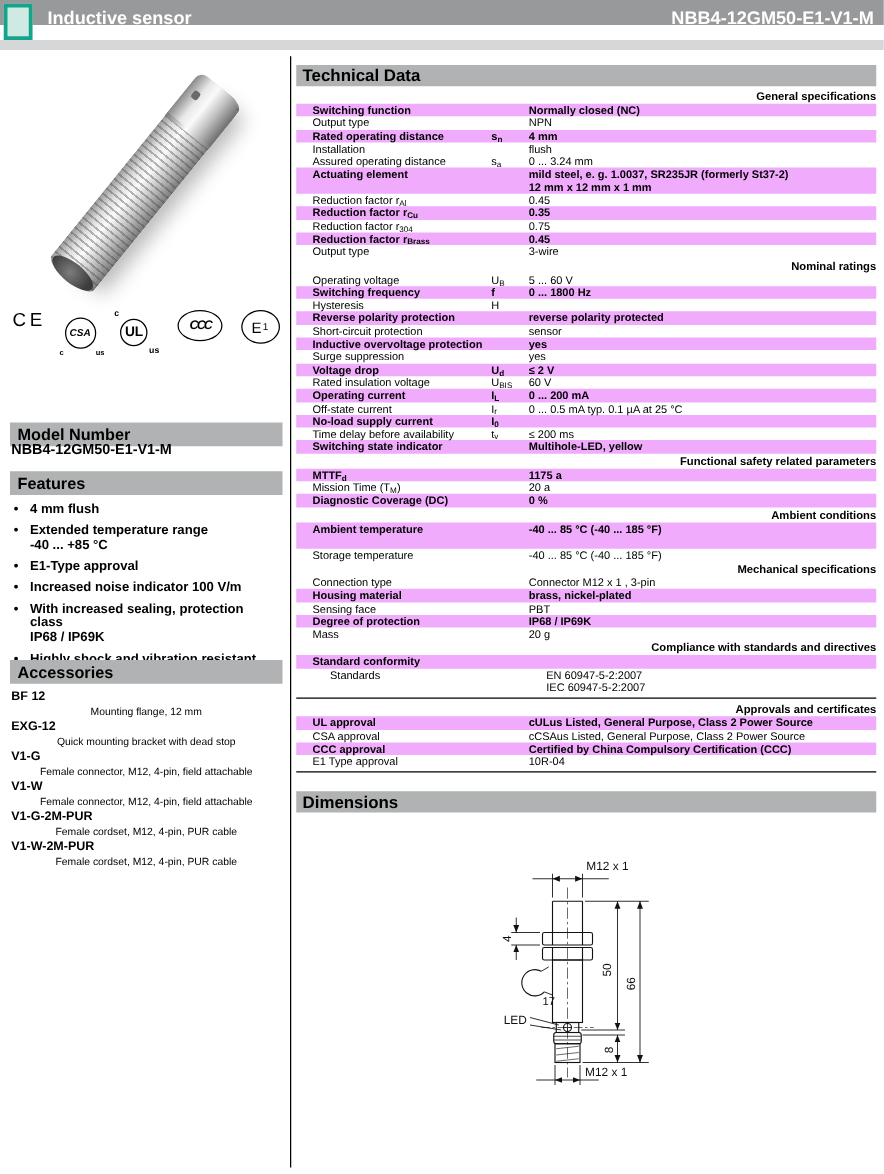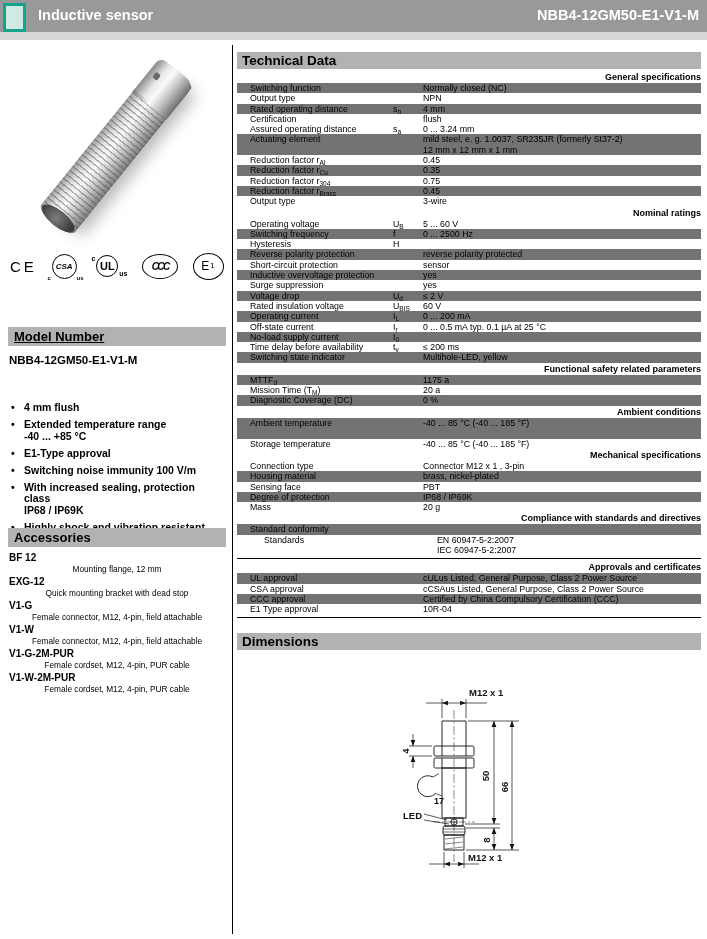--- a/index.html
+++ b/index.html
@@ -2,21 +2,21 @@
 <html><head>
 <meta charset="utf-8">
 <style>
   html,body{margin:0;padding:0;}
   body{
     width:707px;height:939px;position:relative;background:#ffffff;
     font-family:"Liberation Sans","DejaVu Sans",sans-serif;color:#000;
     overflow:hidden;
   }
   
-  .hdr{position:absolute;left:0;top:0;width:707px;height:40px;background:#97999b;}
+  .hdr{position:absolute;left:0;top:0;width:707px;height:20px;background:#97999b;}
   .hdr-icon{position:absolute;left:3px;top:3px;width:17px;height:23px;background:#cfeae2;border:3px solid #16a38b;}
   .hdr-title{position:absolute;left:38px;top:7px;font-size:14.5px;font-weight:bold;color:#fff;}
   .hdr-part{position:absolute;right:8px;top:7px;font-size:14.5px;font-weight:bold;color:#fff;}
   .substrip{position:absolute;left:0;top:32px;width:707px;height:8px;background:#d6d7d8;}
   .vdivider{position:absolute;left:232px;top:45px;width:1px;height:889px;background:#000;}
 
   
   .leftcol{position:absolute;left:0;top:40px;width:232px;height:894px;}
   .photo{position:absolute;left:16px;top:12px;width:200px;height:190px;background:#fff;}
   .cyl{position:absolute;left:2px;top:73px;width:196px;height:44px;border-radius:7px/13px;
@@ -26,65 +26,65 @@
          linear-gradient(#9a9a9a, #dfdfdf 22%, #fbfbfb 42%, #cfcfcf 64%, #787878 100%);
        box-shadow:0 16px 16px -8px rgba(0,0,0,.28);}
   .cyl-face{position:absolute;left:-2px;top:2px;width:16px;height:40px;border-radius:50%;
        background:radial-gradient(circle at 45% 45%, #7d7d7d, #3c3c3c 75%);}
   .cyl-conn{position:absolute;right:0;top:0;width:42px;height:44px;border-radius:0 7px 13px 0;
        background:linear-gradient(#8a8a8a,#e8e8e8 28%,#fafafa 46%,#c2c2c2 70%,#6e6e6e);}
   .cyl-notch{position:absolute;right:14px;top:6px;width:7px;height:6px;background:#6a6a6a;border-radius:2px;}
   .cyl-ring{position:absolute;right:41px;top:0;width:4px;height:44px;background:linear-gradient(#777,#fff 45%,#777);}
 
   .logos{position:absolute;left:10px;top:208px;width:214px;height:36px;
-         display:flex;justify-content:space-between;align-items:center;}
+         display:flex;justify-content:space-between;}
   .logo-ce{font-size:15px;letter-spacing:3px;font-weight:500;}
   .logo-round{display:inline-flex;align-items:center;justify-content:center;
               border:1.5px solid #000;border-radius:50%;font-weight:bold;box-sizing:border-box;}
   .logo-csa-wrap,.logo-ul-wrap{position:relative;display:inline-flex;align-items:center;}
   .logo-csa{width:25px;height:25px;font-size:8px;font-style:italic;}
   .tiny{font-size:6px;font-weight:bold;}
   .corner-bl{position:absolute;left:-4px;bottom:-2px;}
   .corner-br{position:absolute;right:-7px;bottom:-2px;}
   .logo-ul-pre{font-size:7px;font-weight:bold;margin-right:1px;align-self:flex-start;}
   .logo-ul{width:22px;height:22px;font-size:11px;}
   .logo-ul-suf{font-size:7px;font-weight:bold;margin-left:1px;align-self:flex-end;}
   .logo-ccc{width:36px;height:25px;border-radius:50%;font-size:10px;font-style:italic;letter-spacing:-1.5px;}
   .logo-e1{width:31px;height:27px;border-radius:50%;font-weight:normal;font-size:12px;letter-spacing:1px;}
   .logo-e1 sub{font-size:8px;}
 
   .g-bar{background:#b0b2b3;font-weight:bold;}
   .lbar{position:absolute;left:8px;width:218px;height:19px;line-height:19px;font-size:13px;padding-left:6px;box-sizing:border-box;}
-  .bar-model{top:287px;text-decoration:underline;}
+  .bar-model{top:298px;}
   .model-value{position:absolute;left:9px;top:314px;font-size:11.5px;font-weight:bold;}
   .bar-features{top:337px;}
   .features-list{position:absolute;left:9px;top:362px;width:216px;}
   .feat-item{position:relative;padding-left:15px;margin-bottom:5.5px;font-size:10.5px;font-weight:bold;line-height:11.5px;}
   .feat-bullet{position:absolute;left:2px;top:0;}
   .bar-accessories{top:488px;}
   .acc-list{position:absolute;left:9px;top:511px;width:216px;}
   .acc-name{font-size:10px;font-weight:bold;line-height:12px;margin-top:1px;}
   .acc-desc{font-size:8.3px;line-height:11px;margin-bottom:1px;text-align:center;}
 
   
   .rightcol{position:absolute;left:237px;top:52px;width:464px;}
   .rbar{height:17px;line-height:17px;font-size:13.5px;padding-left:5px;}
   .bar-tech{margin-bottom:2px;}
   .sec-title{font-weight:bold;font-size:9px;line-height:12px;height:12px;padding-left:1px;text-align:right;}
   .spec-row{display:flex;font-size:8.8px;line-height:10.3px;min-height:10.3px;}
-  .spec-row.shaded{background:#737373;}
+  .spec-row.shaded{background:#f0abfc;font-weight:bold;}
   .spec-row.tall{min-height:21px;}
   .c-label{width:143px;padding-left:13px;flex:none;}
   .c-label.indent{padding-left:27px;}
   .c-sym{width:30px;flex:none;}
   .c-val{flex:1;padding-right:2px;}
   sub{font-size:6.5px;vertical-align:-1.5px;line-height:0;}
   .rule{height:1px;background:#000;margin:3px 0 2px 0;}
   .bar-dim{margin-top:15px;}
-  .dim-wrap{margin-left:142px;margin-top:6px;font-weight:bold;}
+  .dim-wrap{margin-left:142px;margin-top:6px;}
   svg text{font-family:"Liberation Sans","DejaVu Sans",sans-serif;}
 </style>
 </head>
 <body>
 
 <div class="hdr">
   <div class="hdr-icon"></div>
   <div class="hdr-title">Inductive sensor</div>
   <div class="hdr-part">NBB4-12GM50-E1-V1-M</div>
 </div>
@@ -115,25 +115,26 @@
         <span class="logo-round logo-ul">UL</span>
         <span class="logo-ul-suf">us</span>
       </span>
       <span class="logo-round logo-ccc">CCC</span>
       <span class="logo-round logo-e1">E<sub>1</sub></span>
     </div>
 
   <div class="g-bar lbar bar-model">Model Number</div>
   <div class="model-value">NBB4-12GM50-E1-V1-M</div>
 
+  <div class="g-bar lbar bar-features">Features</div>
   <div class="features-list">
       <div class="feat-item"><span class="feat-bullet">•</span><span>4 mm flush</span></div>
       <div class="feat-item"><span class="feat-bullet">•</span><span>Extended temperature range<br>-40 ... +85 °C</span></div>
       <div class="feat-item"><span class="feat-bullet">•</span><span>E1-Type approval</span></div>
-      <div class="feat-item"><span class="feat-bullet">•</span><span>Switching noise immunity 100 V/m</span></div>
+      <div class="feat-item"><span class="feat-bullet">•</span><span>Increased noise indicator 100 V/m</span></div>
       <div class="feat-item"><span class="feat-bullet">•</span><span>With increased sealing, protection<br>class<br>IP68 / IP69K</span></div>
       <div class="feat-item"><span class="feat-bullet">•</span><span>Highly shock and vibration resistant</span></div>
     </div>
 
   <div class="g-bar lbar bar-accessories">Accessories</div>
   <div class="acc-list">
       <div class="acc-name">BF 12</div>
       <div class="acc-desc">Mounting flange, 12 mm</div>
       <div class="acc-name">EXG-12</div>
       <div class="acc-desc">Quick mounting bracket with dead stop</div>
@@ -162,21 +163,21 @@
         <span class="c-label">Output type</span>
         <span class="c-sym"></span>
         <span class="c-val">NPN</span>
       </div>
       <div class="spec-row shaded">
         <span class="c-label">Rated operating distance</span>
         <span class="c-sym">s<sub>n</sub></span>
         <span class="c-val">4 mm</span>
       </div>
       <div class="spec-row">
-        <span class="c-label">Certification</span>
+        <span class="c-label">Installation</span>
         <span class="c-sym"></span>
         <span class="c-val">flush</span>
       </div>
       <div class="spec-row">
         <span class="c-label">Assured operating distance</span>
         <span class="c-sym">s<sub>a</sub></span>
         <span class="c-val">0 ... 3.24 mm</span>
       </div>
       <div class="spec-row shaded">
         <span class="c-label">Actuating element</span>
@@ -210,21 +211,21 @@
       </div>
       <div class="sec-title">Nominal ratings</div>
       <div class="spec-row">
         <span class="c-label">Operating voltage</span>
         <span class="c-sym">U<sub>B</sub></span>
         <span class="c-val">5 ... 60 V</span>
       </div>
       <div class="spec-row shaded">
         <span class="c-label">Switching frequency</span>
         <span class="c-sym">f</span>
-        <span class="c-val">0 ... 2500 Hz</span>
+        <span class="c-val">0 ... 1800 Hz</span>
       </div>
       <div class="spec-row">
         <span class="c-label">Hysteresis</span>
         <span class="c-sym">H</span>
       </div>
       <div class="spec-row shaded">
         <span class="c-label">Reverse polarity protection</span>
         <span class="c-sym"></span>
         <span class="c-val">reverse polarity protected</span>
       </div>

